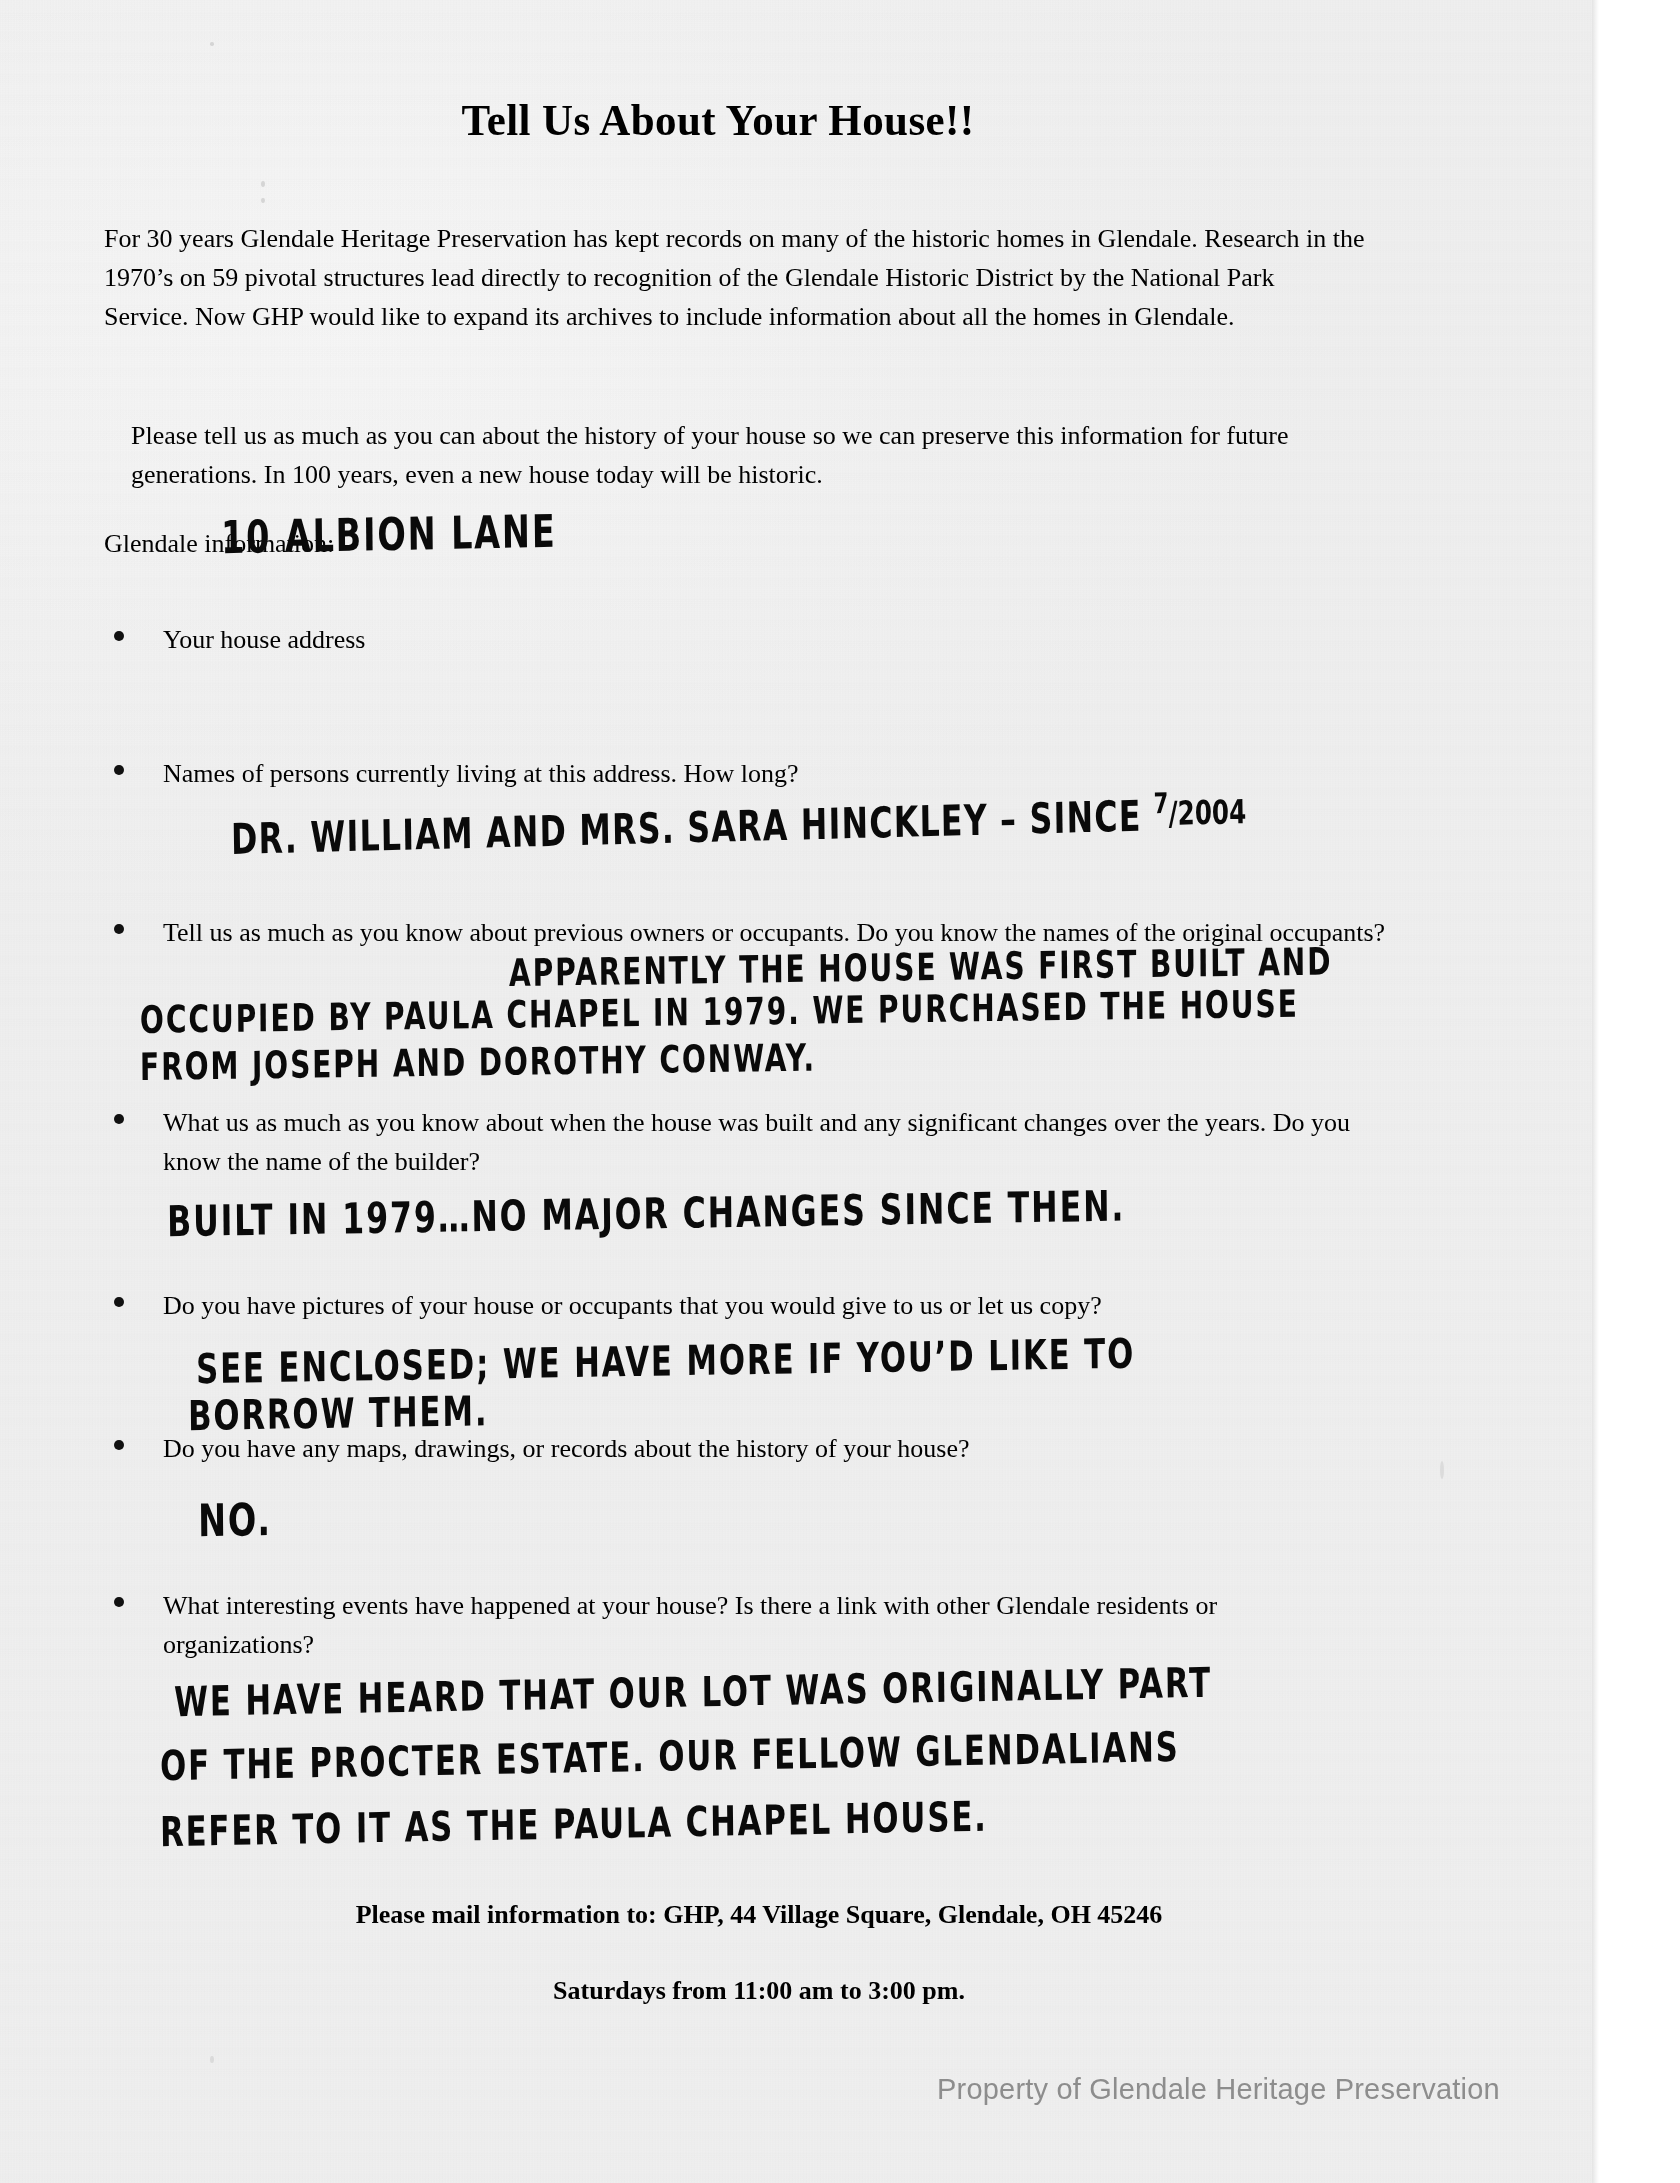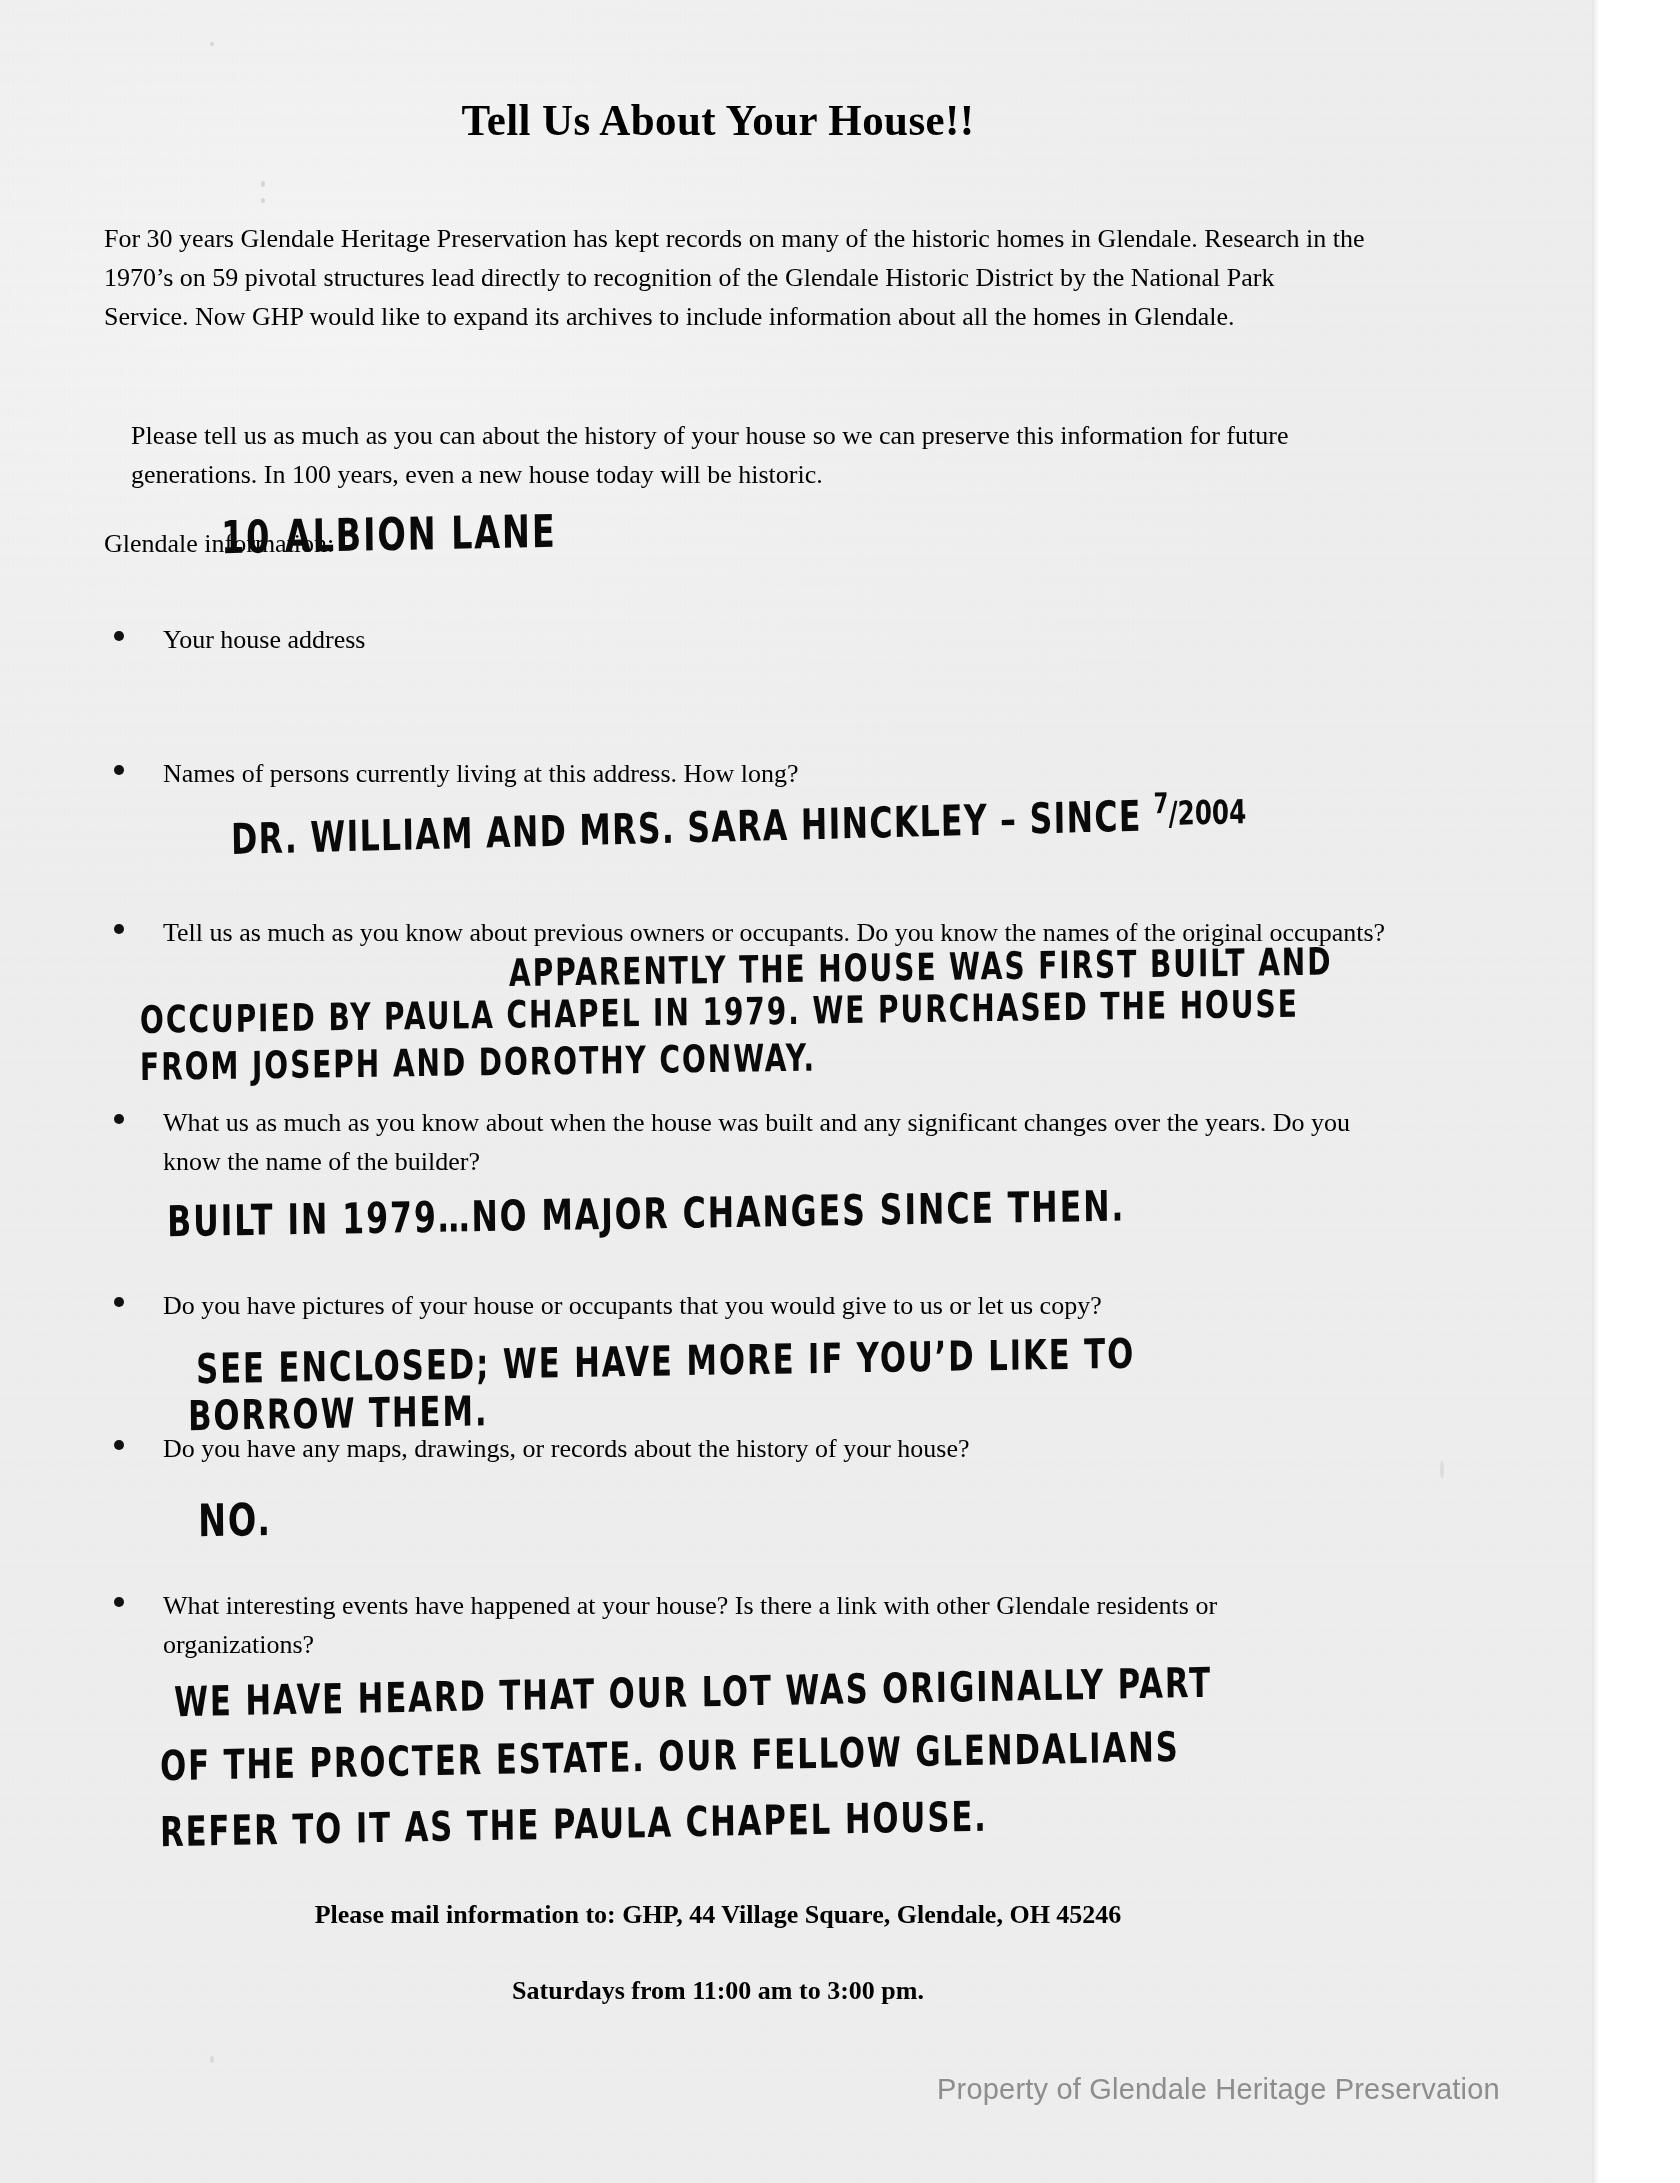--- a/index.html
+++ b/index.html
@@ -115,20 +115,21 @@
   .b-events   { top: 1586px; }
 
   .footer-line {
     position: absolute;
     width: 1436px;
     left: 0;
     text-align: center;
     font-weight: bold;
     font-size: 26px;
     line-height: 38px;
+    padding-left: 41px;
   }
   .f-mail { top: 1896px; }
   .f-depot { top: 1972px; }
 
   .watermark {
     position: absolute;
     left: 937px;
     top: 2073px;
     font-family: "Liberation Sans", "DejaVu Sans", sans-serif;
     font-size: 29px;

